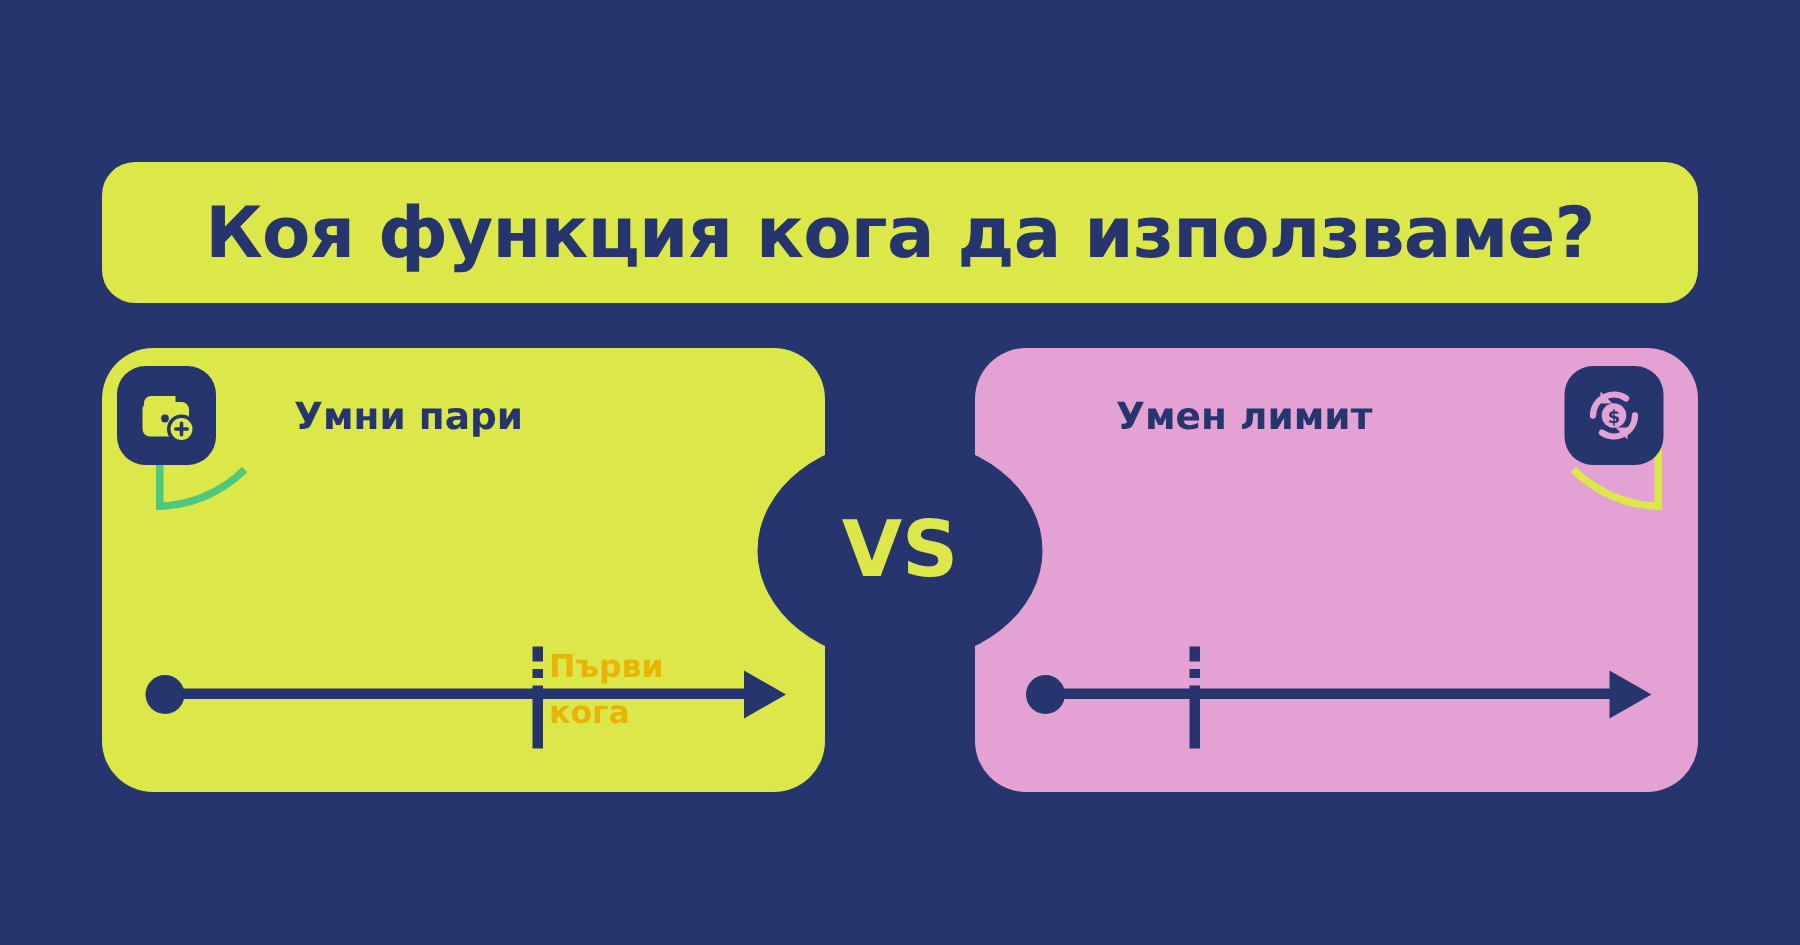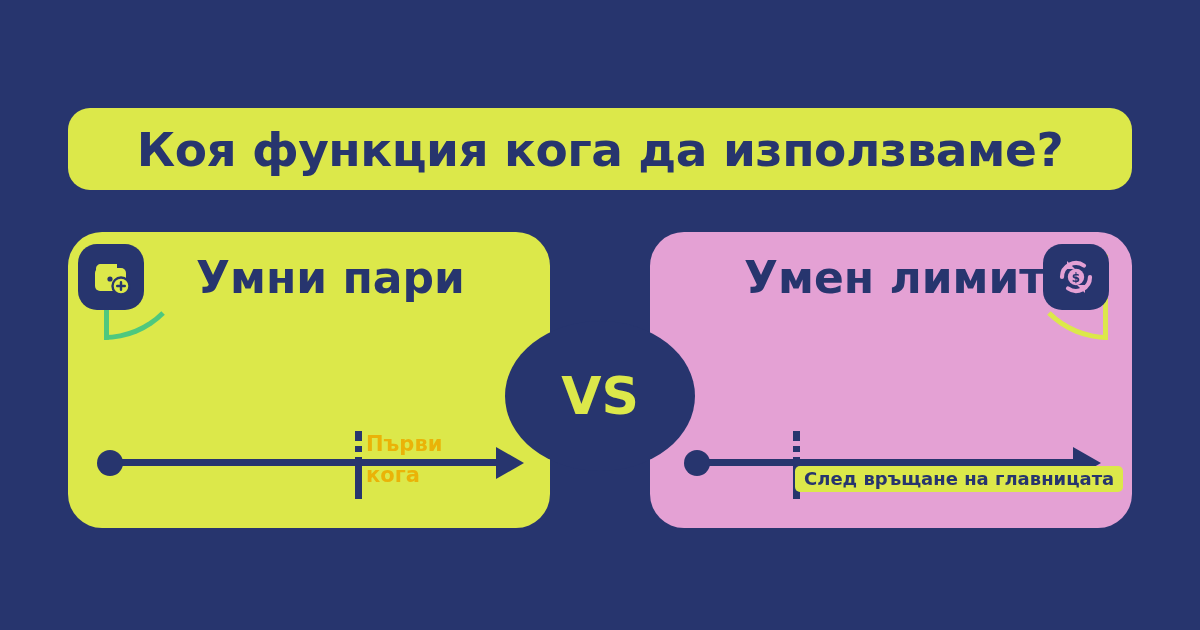--- a/index.html
+++ b/index.html
@@ -19,21 +19,21 @@
     height: 630px;
     background: #27356e;
   }
 
   
   .title-banner {
     position: absolute;
     left: 68px;
     top: 108px;
     width: 1064px;
-    height: 82px;
+    height: 94px;
     background: #dce84a;
     border-radius: 22px;
     display: flex;
     align-items: center;
     justify-content: center;
   }
   .title-text {
     font-family: "DejaVu Sans", sans-serif;
     font-size: 47px;
     font-weight: bold;
@@ -90,34 +90,34 @@
     align-items: center;
     justify-content: center;
   }
   .icon-left  { left: 78px;   top: 244px; }
   .icon-right { left: 1043px; top: 244px; }
 
   .card-label {
     position: absolute;
     top: 258px;
     font-family: "DejaVu Sans", sans-serif;
-    font-size: 44px;
+    font-size: 25px;
     font-weight: bold;
     color: #27356e;
     white-space: nowrap;
     line-height: 40px;
   }
   .label-left  { left: 196px; }
   .label-right { left: 744px; text-align: center; }
 
   
   .vs-badge {
     position: absolute;
     left: 505px;
-    top: 321px;
+    top: 292px;
     width: 190px;
     height: 150px;
     background: #27356e;
     border-radius: 95px / 75px;
     display: flex;
     align-items: center;
     justify-content: center;
     z-index: 6;
   }
   .vs-text {
@@ -282,21 +282,18 @@
   <div class="timeline-dot dot-right"></div>
   <div class="timeline-line line-right"></div>
   <div class="timeline-arrow arrow-right"></div>
 
   <div class="dash-marker marker-right">
     <i style="height:10px"></i>
     <i style="height:6px; margin-top:5px"></i>
     <i style="height:42px; margin-top:5px"></i>
   </div>
 
-  <div class="caption-right-pill">
-    <span class="caption-right-text">След връщане на главницата</span>
-  </div>
 
   <div class="vs-badge">
     <span class="vs-text">VS</span>
   </div>
 
 </div>
 
 </body></html>

